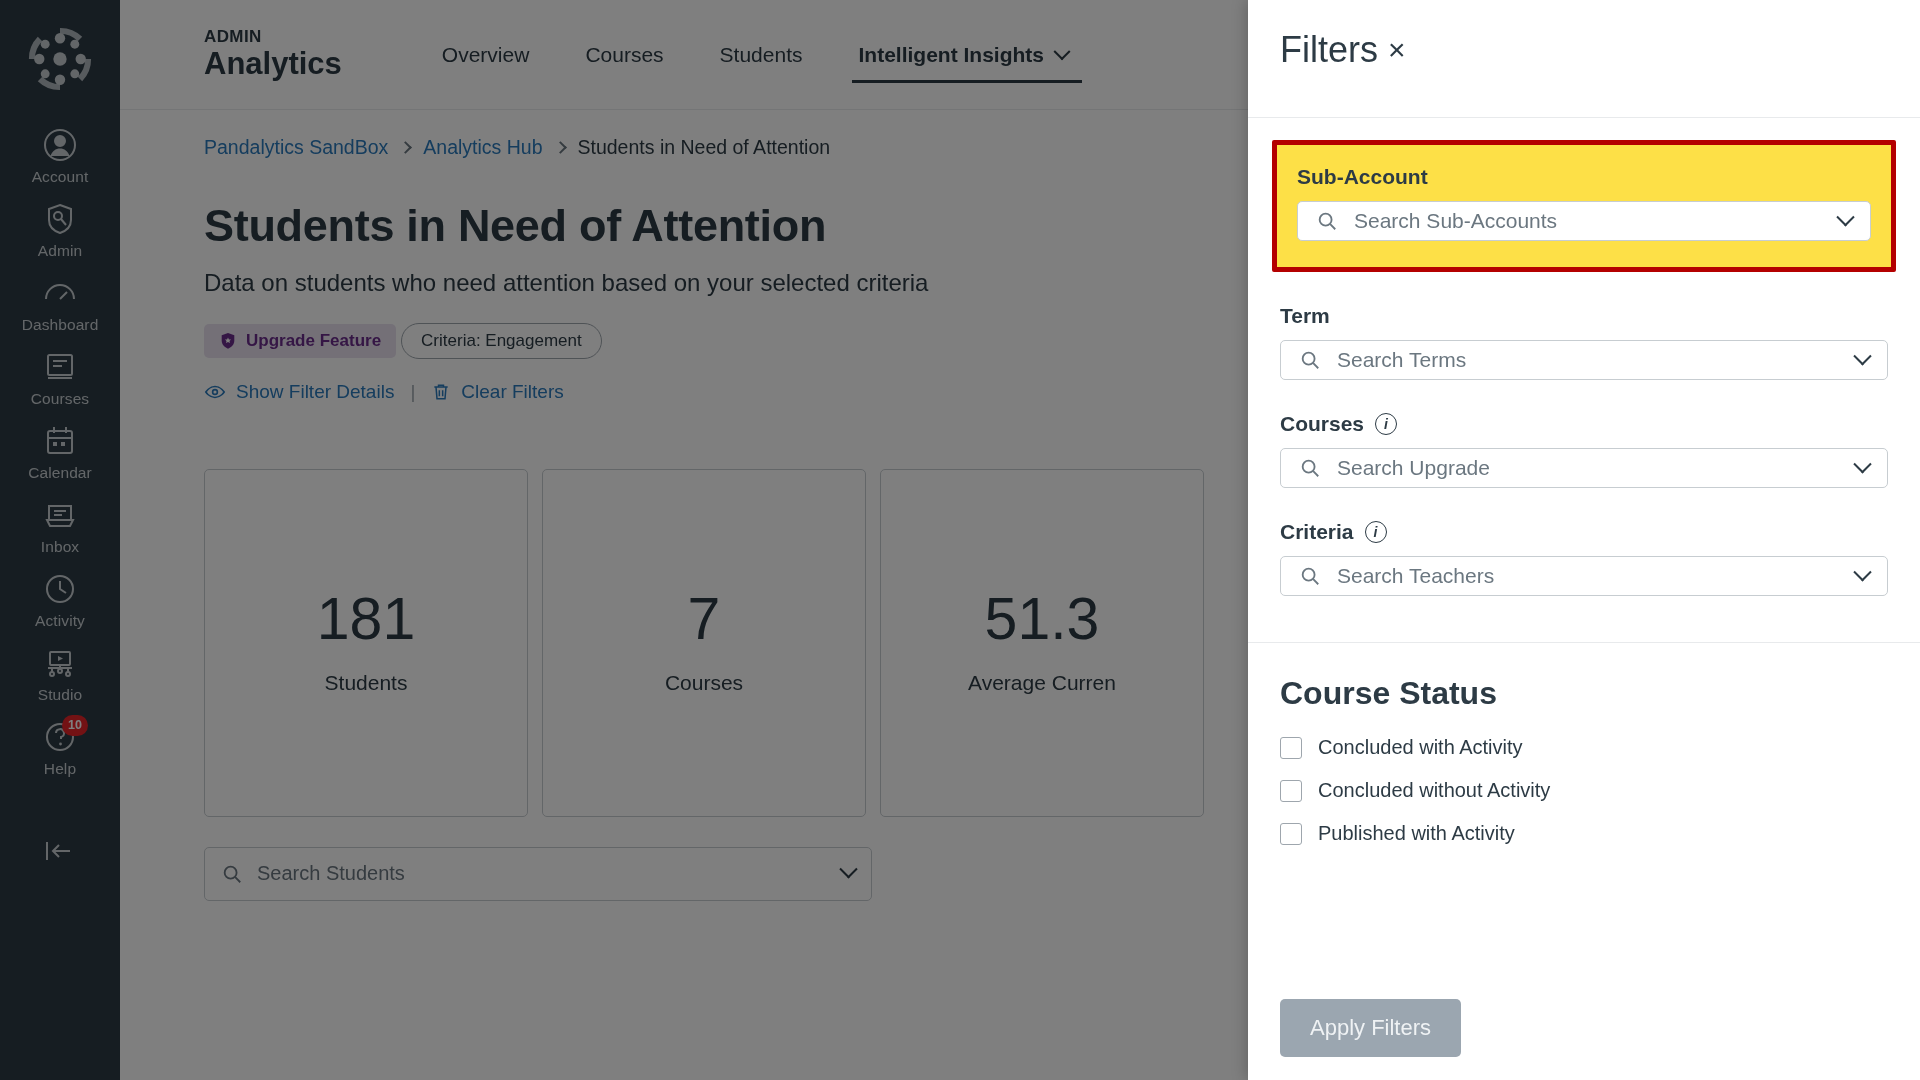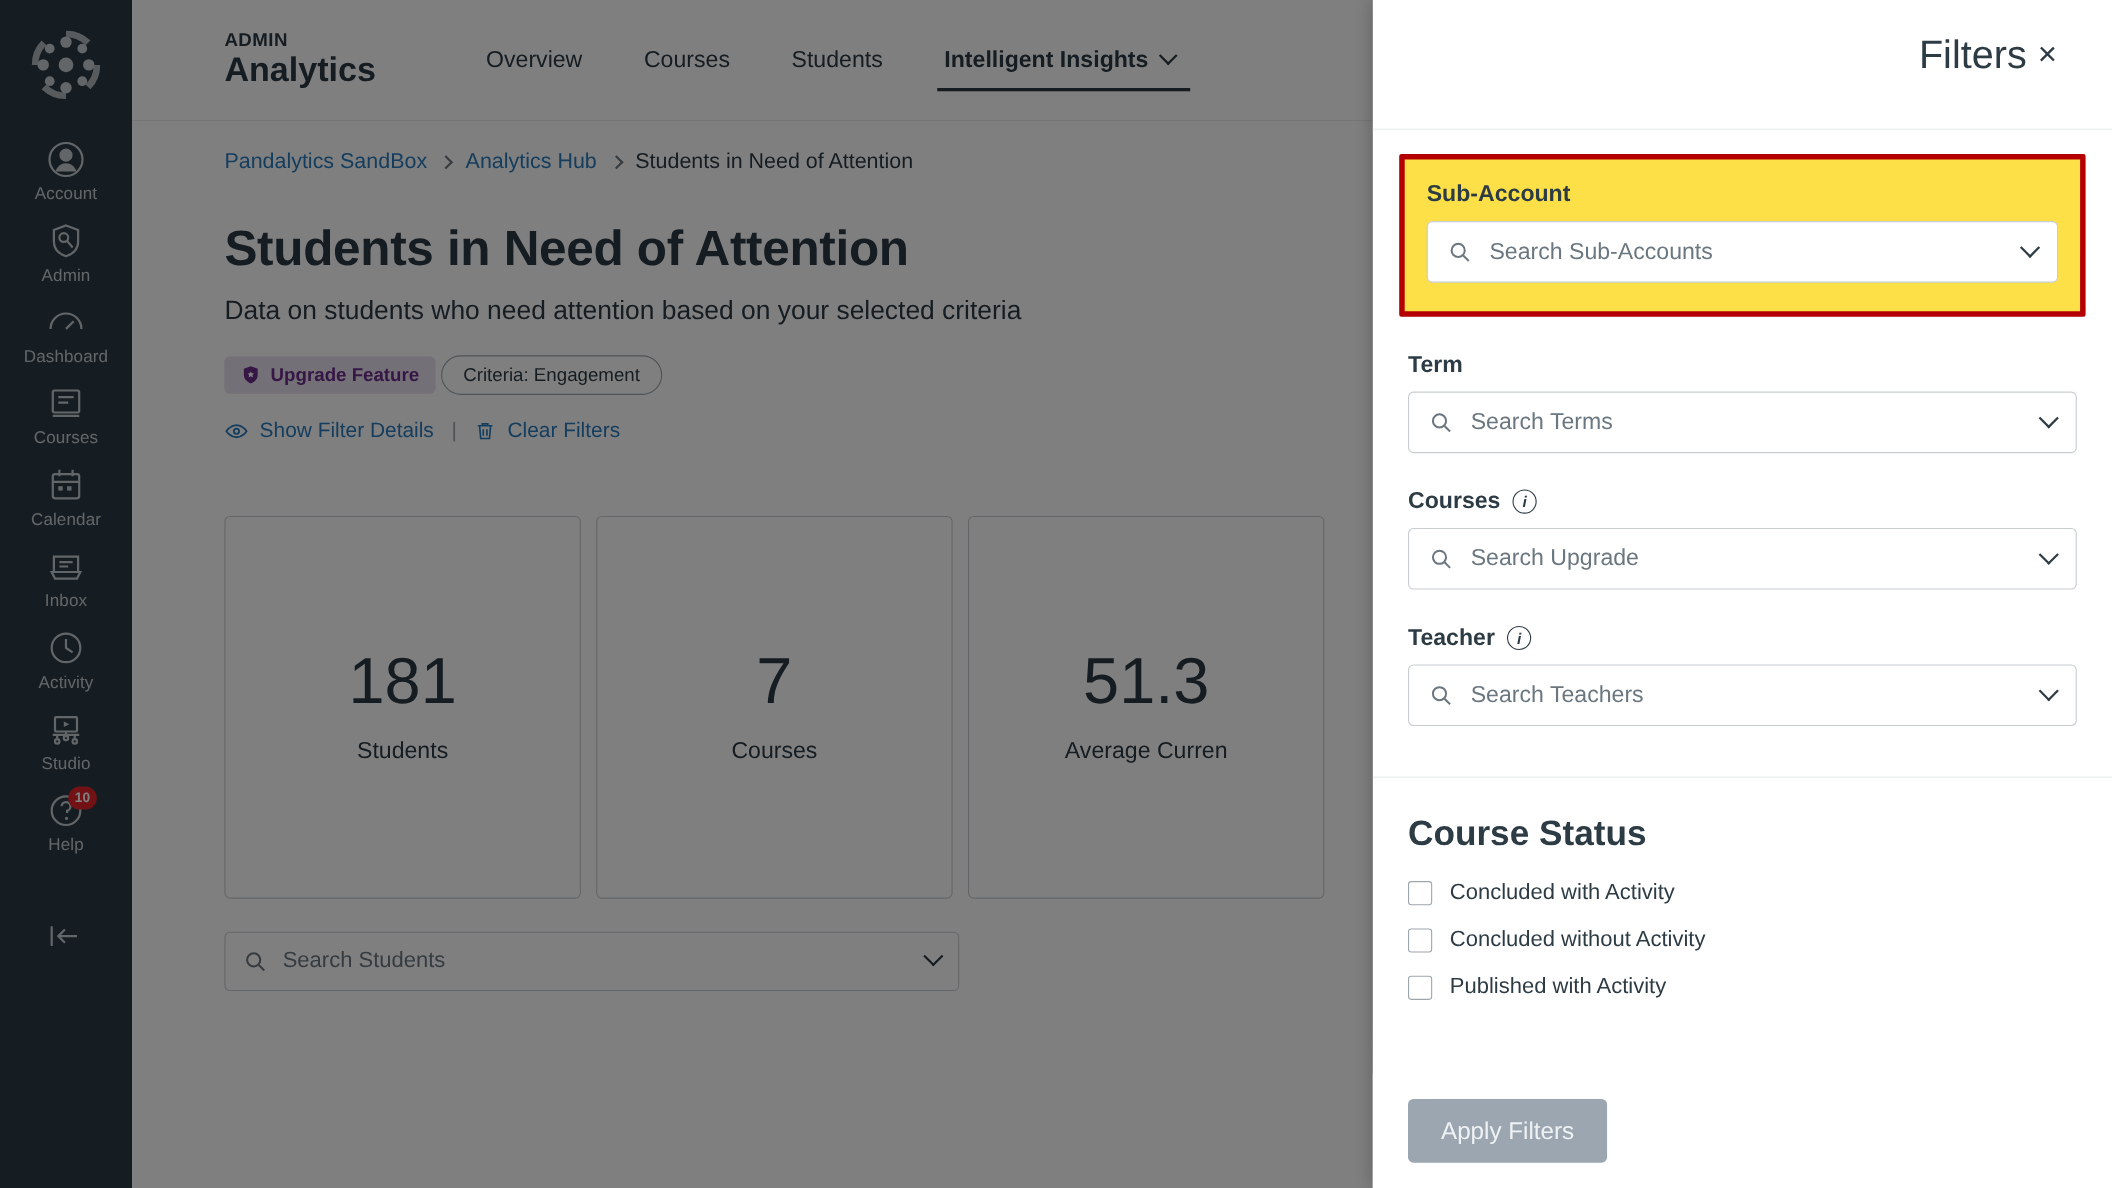--- a/index.html
+++ b/index.html
@@ -134,21 +134,21 @@
 
   
   .tray {
     position: absolute; right: 0; top: 0; width: 672px; height: 1080px;
     background: #fff; z-index: 60;
     box-shadow: -2px 0 14px rgba(0,0,0,.22);
     display: flex; flex-direction: column;
   }
   .tray-header {
     height: 118px; flex: 0 0 118px;
-    display: flex; align-items: center; justify-content: flex-end;
+    display: flex; align-items: center; justify-content: flex-start;
     padding: 0 40px 17px 32px; border-bottom: 1px solid #E8EAEC;
   }
   .tray-title { font-size: 36px; color: #2D3B45; }
   .tray-close {
     font-size: 30px; color: #2D3B45; cursor: pointer; line-height: 1;
     padding: 6px 10px;
   }
   .tray-body { flex: 1; overflow: hidden; position: relative; padding: 0 32px; }
 
   .highlight-box {
@@ -160,21 +160,21 @@
   .field-label {
     font-size: 21px; font-weight: bold; color: #2D3B45;
     display: flex; align-items: center; gap: 11px; margin-bottom: 12px;
   }
   .info-icon {
     width: 22px; height: 22px; border: 1.8px solid #2D3B45; border-radius: 50%;
     display: inline-flex; align-items: center; justify-content: center;
     font-size: 14px; font-style: italic; font-weight: bold; cursor: pointer;
   }
   .select-field {
-    height: 56px; border: 1px solid #C7CDD1; border-radius: 5px;
+    height: 40px; border: 1px solid #C7CDD1; border-radius: 5px;
     display: flex; align-items: center; padding: 0 18px; gap: 16px;
     background: #fff; cursor: pointer;
   }
   .select-field .ph { flex: 1; font-size: 21px; color: #6B7780; }
   .chev-sm {
     width: 13px; height: 13px;
     border-right: 2.2px solid #2D3B45; border-bottom: 2.2px solid #2D3B45;
     transform: rotate(45deg) translate(-3px,-3px);
   }
 
@@ -464,21 +464,21 @@
             <circle cx="10.5" cy="10.5" r="6.5"></circle>
               <path d="M15.5 15.5L21 21"></path>
           </svg>
           <span class="ph">Search Upgrade</span>
           <span class="chev-sm"></span>
         </div>
       </div>
 
       <div class="field-group">
         <div class="field-label">
-          <span>Teacher</span>
+          <span>Criteria</span>
           <span class="info-icon">i</span>
         </div>
         <div class="select-field">
           <svg width="22" height="22" viewBox="0 0 24 24" fill="none" stroke="#6B7780" stroke-width="2">
             <circle cx="10.5" cy="10.5" r="6.5"></circle>
               <path d="M15.5 15.5L21 21"></path>
           </svg>
           <span class="ph">Search Teachers</span>
           <span class="chev-sm"></span>
         </div>

